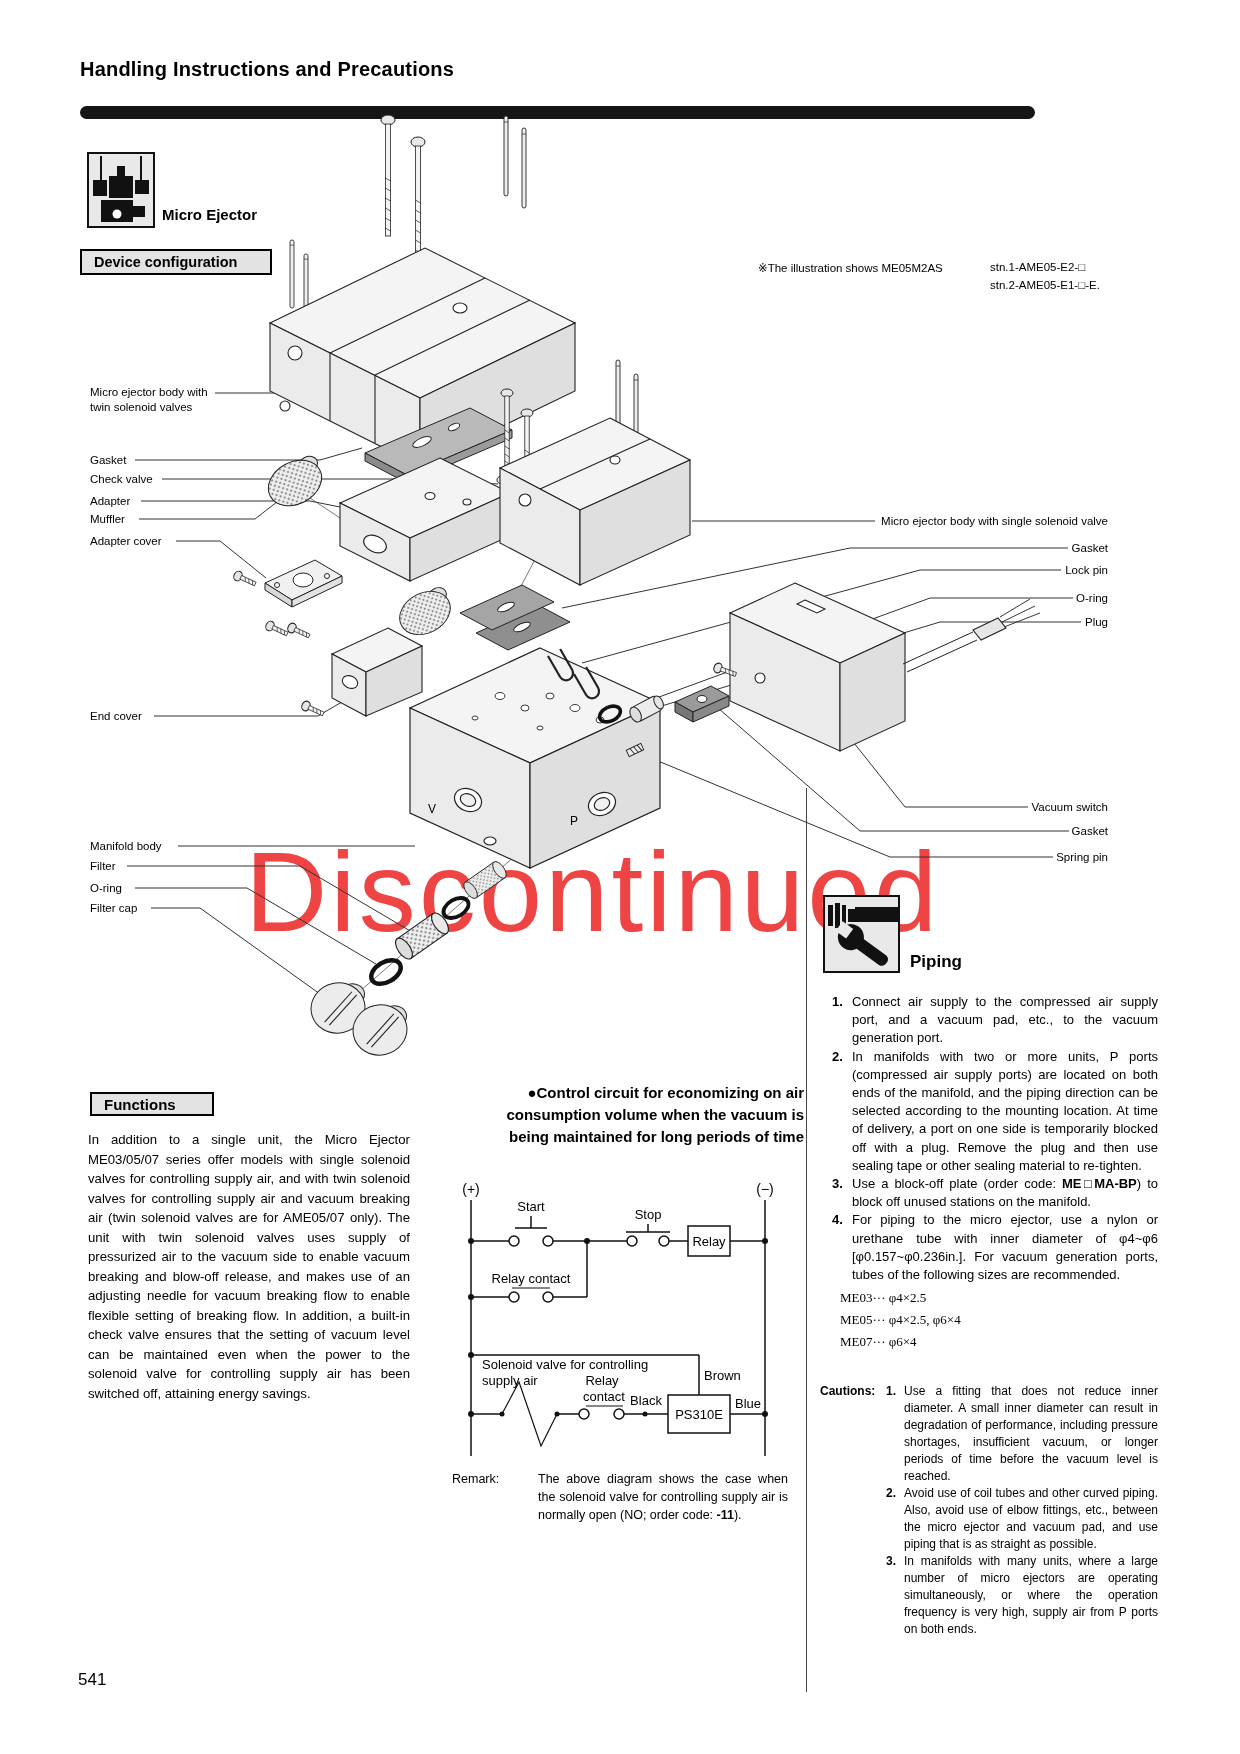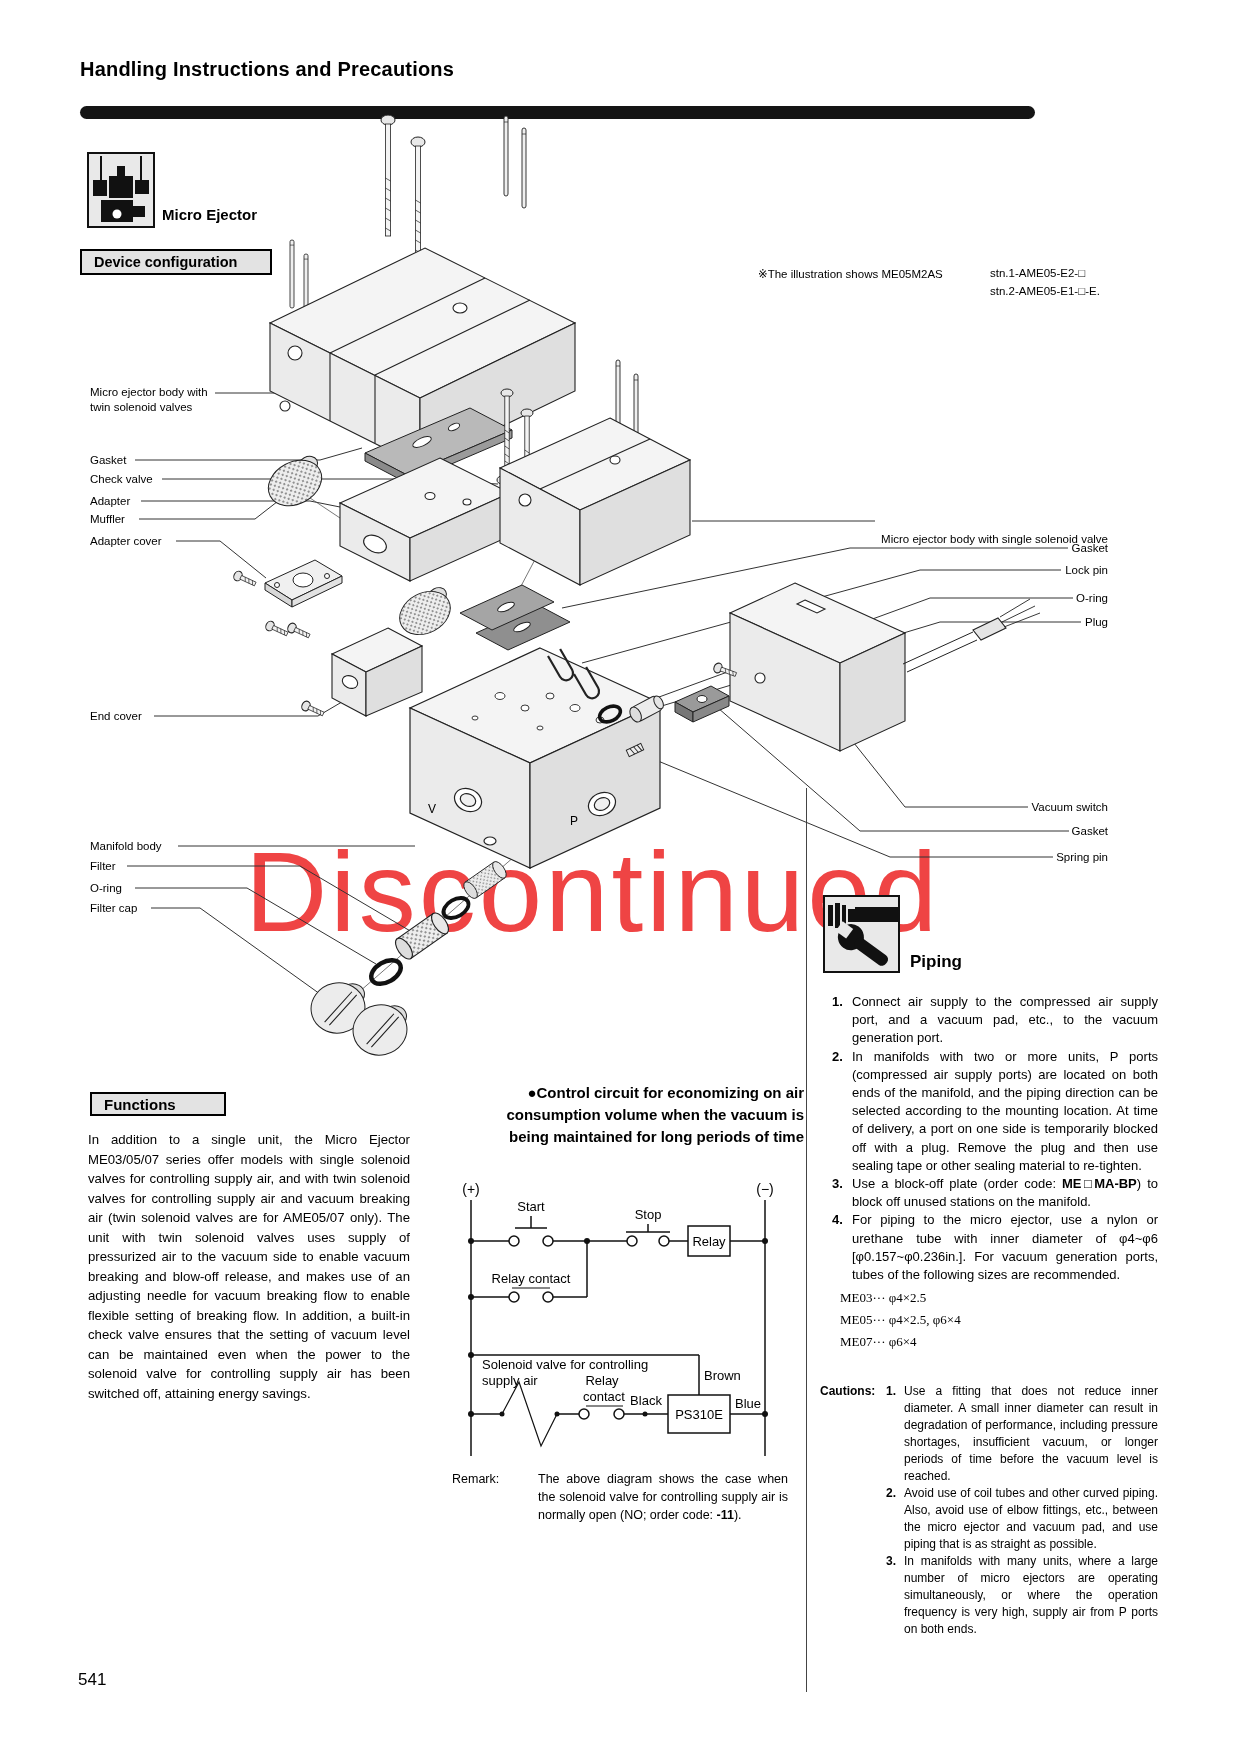--- a/index.html
+++ b/index.html
@@ -5,21 +5,21 @@
   html,body{margin:0;padding:0;background:#fff;}
   .page{position:relative;width:1240px;height:1754px;background:#fff;overflow:hidden;
         font-family:"Liberation Sans","DejaVu Sans",sans-serif;color:#000;}
   .abs{position:absolute;}
   .page-title{left:80px;top:58px;font-size:20px;font-weight:bold;letter-spacing:.2px;}
   .title-bar{left:80px;top:106px;width:955px;height:13px;background:#151515;border-radius:7px;}
   .icon-box{border:2.5px solid #111;background:#e9e9e9;box-sizing:border-box;}
   .icon-label{font-weight:bold;font-size:15px;}
   .hdr-box{background:#e3e3e3;border:2px solid #000000;box-sizing:border-box;font-weight:bold;
            font-size:14.5px;display:flex;align-items:center;padding:0 12px;}
-  .note{font-size:11.5px;white-space:nowrap;margin-top:6px;}
+  .note{font-size:11.5px;white-space:nowrap;}
   .lbl{position:absolute;font-size:11.5px;line-height:15px;white-space:nowrap;}
   .lblr{position:absolute;font-size:11.5px;line-height:15px;white-space:nowrap;right:132px;text-align:right;}
   .watermark{left:245px;top:826px;font-size:114px;letter-spacing:3px;color:#ef4444;white-space:nowrap;z-index:0;}
   svg{position:absolute;z-index:1;}
   .func-body{left:88px;top:1130px;width:322px;font-size:13.2px;line-height:19.5px;text-align:justify;}
   .circ-head{left:455px;top:1082px;width:335px;font-size:15px;font-weight:bold;line-height:22px;
              text-indent:-14px;padding-left:14px;text-align:right;}
   .remark{left:452px;top:1470px;width:336px;display:flex;font-size:12.5px;line-height:18px;}
   .remark .rlab{width:86px;flex:none;}
   .remark .rbody{flex:1;text-align:justify;}
@@ -314,30 +314,30 @@
   <div class="lbl" style="left:90px;top:472px;">Check valve</div>
   <div class="lbl" style="left:90px;top:494px;">Adapter</div>
   <div class="lbl" style="left:90px;top:512px;">Muffler</div>
   <div class="lbl" style="left:90px;top:534px;">Adapter cover</div>
   <div class="lbl" style="left:90px;top:709px;">End cover</div>
   <div class="lbl" style="left:90px;top:839px;">Manifold body</div>
   <div class="lbl" style="left:90px;top:859px;">Filter</div>
   <div class="lbl" style="left:90px;top:881px;">O-ring</div>
   <div class="lbl" style="left:90px;top:901px;">Filter cap</div>
 
-  <div class="lblr" style="top:532px;">Micro ejector body with single solenoid valve</div>
+  <div class="lblr" style="top:514px;">Micro ejector body with single solenoid valve</div>
   <div class="lblr" style="top:541px;">Gasket</div>
   <div class="lblr" style="top:563px;">Lock pin</div>
   <div class="lblr" style="top:591px;">O-ring</div>
   <div class="lblr" style="top:615px;">Plug</div>
   <div class="lblr" style="top:800px;">Vacuum switch</div>
   <div class="lblr" style="top:824px;">Gasket</div>
   <div class="lblr" style="top:850px;">Spring pin</div>
 
-  <div class="abs hdr-box" style="left:90px;top:1092px;width:136px;height:24px;font-size:15px;">Functions</div>
+  <div class="abs hdr-box" style="left:90px;top:1092px;width:124px;height:24px;font-size:15px;">Functions</div>
   <div class="abs func-body">In addition to a single unit, the Micro Ejector ME03/05/07 series offer models with single solenoid valves for controlling supply air, and with twin solenoid valves for controlling supply air and vacuum breaking air (twin solenoid valves are for AME05/07 only). The unit with twin solenoid valves uses supply of pressurized air to the vacuum side to enable vacuum breaking and blow-off release, and makes use of an adjusting needle for vacuum breaking flow to enable flexible setting of breaking flow. In addition, a built-in check valve ensures that the setting of vacuum level can be maintained even when the power to the solenoid valve for controlling supply air has been switched off, attaining energy savings.</div>
 
   <div class="abs circ-head"><span>●</span><span>Control circuit for economizing on air consumption volume when the vacuum is being maintained for long periods of time</span></div>
 
   <svg class="abs" style="left:405px;top:1178px;" width="380" height="300" viewBox="0 0 380 300">
     <g stroke="#111" stroke-width="1.5" fill="none">
       <line x1="66" y1="22" x2="66" y2="278"></line>
       <line x1="360" y1="22" x2="360" y2="278"></line>
       <line x1="66" y1="63" x2="104" y2="63"></line>
         <line x1="148" y1="63" x2="222" y2="63"></line>

